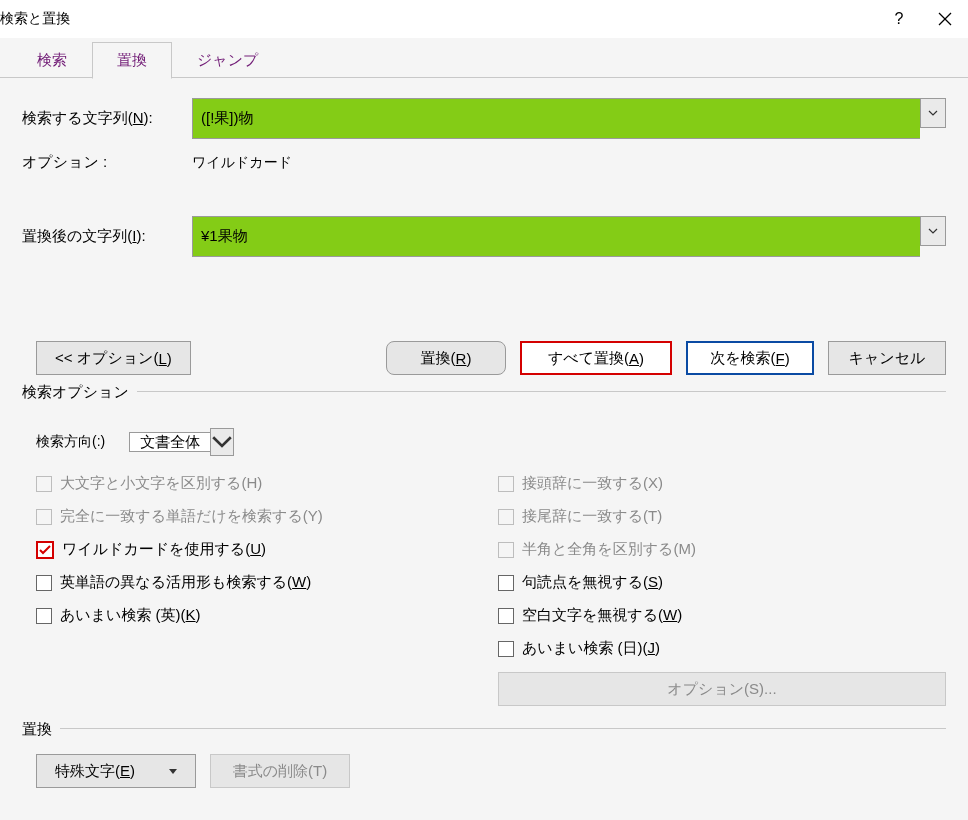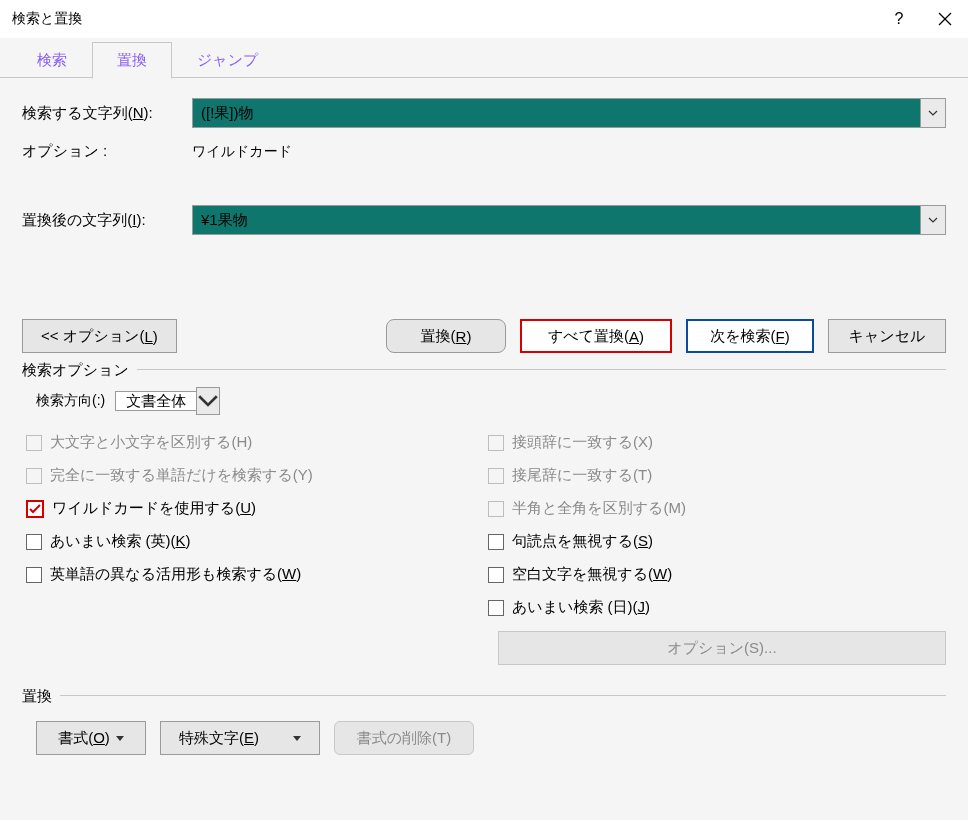--- a/index.html
+++ b/index.html
@@ -17,21 +17,21 @@
     width:968px;
     height:820px;
     background:#fff;
     position:relative;
   }
   
   .titlebar {
     height:38px;
     display:flex;
     align-items:center;
-    padding:0 12px;
+    padding:0 0;
     position:relative;
   }
   .titlebar .title {
     font-size:14px;
   }
   .titlebar .ctrl {
     position:absolute;
     top:0;
     height:38px;
     width:46px;
@@ -60,21 +60,21 @@
   }
   .tabstrip::after{
     content:"";
     position:absolute;
     left:0;right:0;bottom:0;
     border-bottom:1px solid #c8c8c8;
   }
   .tab {
     padding:8px 24px 8px 24px;
     font-size:15px;
-    color:#8b5cf6;
+    color:#701a75;
     border:1px solid transparent;
     border-bottom:none;
     position:relative;
     z-index:0;
   }
   .tab.active {
     background:#f5f5f5;
     border-color:#c8c8c8;
     border-bottom:1px solid #f5f5f5;
     margin-bottom:-1px;
@@ -92,45 +92,45 @@
     width:170px;
     font-size:15px;
   }
   .form-row .u { text-decoration:underline; }
   .combo {
     flex:1;
     display:flex;
   }
   .combo input {
     flex:1;
-    height:30px;
+    height:41px;
     border:1px solid #9a9a9a;
     border-right:none;
     padding:0 8px;
     font-size:15px;
     font-family:inherit;
-    background:#0f766e;
+    background:#84cc16;
     outline:none;
   }
   .combo .drop {
     width:26px;
     height:30px;
     border:1px solid #9a9a9a;
     background:#eaeaea;
     display:flex;
     align-items:center;
     justify-content:center;
   }
   .combo .drop svg { width:10px; height:6px; }
   
   .btnrow {
     display:flex;
     gap:14px;
     align-items:center;
-    padding:8px 22px 12px 22px;
+    padding:8px 22px 12px 36px;
   }
   .btnrow .gap { flex:1; }
   .btn {
     height:34px;
     min-width:138px;
     padding:0 18px;
     border:1px solid #9a9a9a;
     background:#e6e6e6;
     font-size:15px;
     font-family:inherit;
@@ -168,22 +168,22 @@
   }
   .group::before{
     content:"";
     position:absolute;
     top:0; left:0; right:0;
     border-top:1px solid #c8c8c8;
   }
   .dir-row {
     display:flex;
     align-items:center;
-    gap:10px;
-    margin:4px 0 18px 14px;
+    gap:24px;
+    margin:23px 0 18px 14px;
   }
   .select-small{
     display:flex;
     align-items:center;
   }
   .select-small .sval{
     border:1px solid #9a9a9a;
     border-right:none;
     height:20px;
     padding:0 10px;
@@ -199,35 +199,35 @@
     display:flex; align-items:center; justify-content:center;
   }
   .cols {
     display:flex;
   }
   .col { flex:1; }
   .col .chk-row {
     display:flex;
     align-items:center;
     gap:8px;
-    margin:0 0 14px 4px;
+    margin:0 0 14px 14px;
     font-size:15px;
   }
   .chk {
     width:16px; height:16px;
     border:1px solid #666;
     background:#fff;
     display:flex; align-items:center; justify-content:center;
   }
   .chk.disabled { border-color:#bdbdbd; background:#f5f5f5; }
   .chk.red { border:2px solid #d40000; width:18px; height:18px; }
   .chk svg { width:12px; height:12px; }
   .chk-row.disabled { color:#8a8a8a; }
   .chk-row .u { text-decoration:underline; }
-  .options-btn-wrap { margin:8px 0 8px 14px; }
+  .options-btn-wrap { margin:8px 0 0 14px; }
   .btn.small { min-width:150px; height:34px; }
   
   .bottomrow {
     display:flex;
     gap:14px;
     padding:6px 0 0 14px;
   }
   .btn .caret { margin-left:6px; }
   .btn .caret svg { width:8px; height:5px; }
   svg { display:block; }
@@ -352,25 +352,25 @@
           <div class="chk-row">
             <span class="chk red">
               <svg viewBox="0 0 12 12">
                   <polyline points="1,6 4,9 11,2" fill="none" stroke="#d40000" stroke-width="2"></polyline>
                 </svg>
             </span>
             <span><span>ワイルドカードを使用する(</span><span class="u">U</span><span>)</span></span>
           </div>
           <div class="chk-row">
             <span class="chk"></span>
+            <span><span>英単語の異なる活用形も検索する(</span><span class="u">W</span><span>)</span></span>
+          </div>
+          <div class="chk-row">
+            <span class="chk"></span>
             <span><span>あいまい検索 (英)(</span><span class="u">K</span><span>)</span></span>
-          </div>
-          <div class="chk-row">
-            <span class="chk"></span>
-            <span><span>英単語の異なる活用形も検索する(</span><span class="u">W</span><span>)</span></span>
           </div>
         </div>
 
         <div class="col">
           <div class="chk-row disabled">
             <span class="chk disabled"></span>
             <span>接頭辞に一致する(X)</span>
           </div>
           <div class="chk-row disabled">
             <span class="chk disabled"></span>
@@ -395,34 +395,26 @@
           <div class="options-btn-wrap">
             <div class="btn small disabled">オプション(S)...</div>
           </div>
         </div>
       </div>
     </div>
 
     <div class="group" style="margin-top:22px;">
       <span class="legend">置換</span>
       <div class="bottomrow" style="margin-top:6px;">
-        <div class="btn" style="min-width:110px;">
-          <span><span>書式(</span><span class="u">O</span><span>)</span></span>
-          <span class="caret">
-              <svg viewBox="0 0 8 5">
-                <polygon points="0,0 8,0 4,5" fill="#333"></polygon>
-              </svg>
-            </span>
-        </div>
         <div class="btn" style="min-width:130px;gap:28px;">
           <span><span>特殊文字(</span><span class="u">E</span><span>)</span></span>
           <span class="caret">
               <svg viewBox="0 0 8 5">
                 <polygon points="0,0 8,0 4,5" fill="#333"></polygon>
               </svg>
             </span>
         </div>
-        <div class="btn disabled" style="min-width:140px;border-radius:6px;">書式の削除(T)</div>
+        <div class="btn disabled" style="min-width:140px;">書式の削除(T)</div>
       </div>
     </div>
 
   </div>
 </div>
 
 </body></html>

